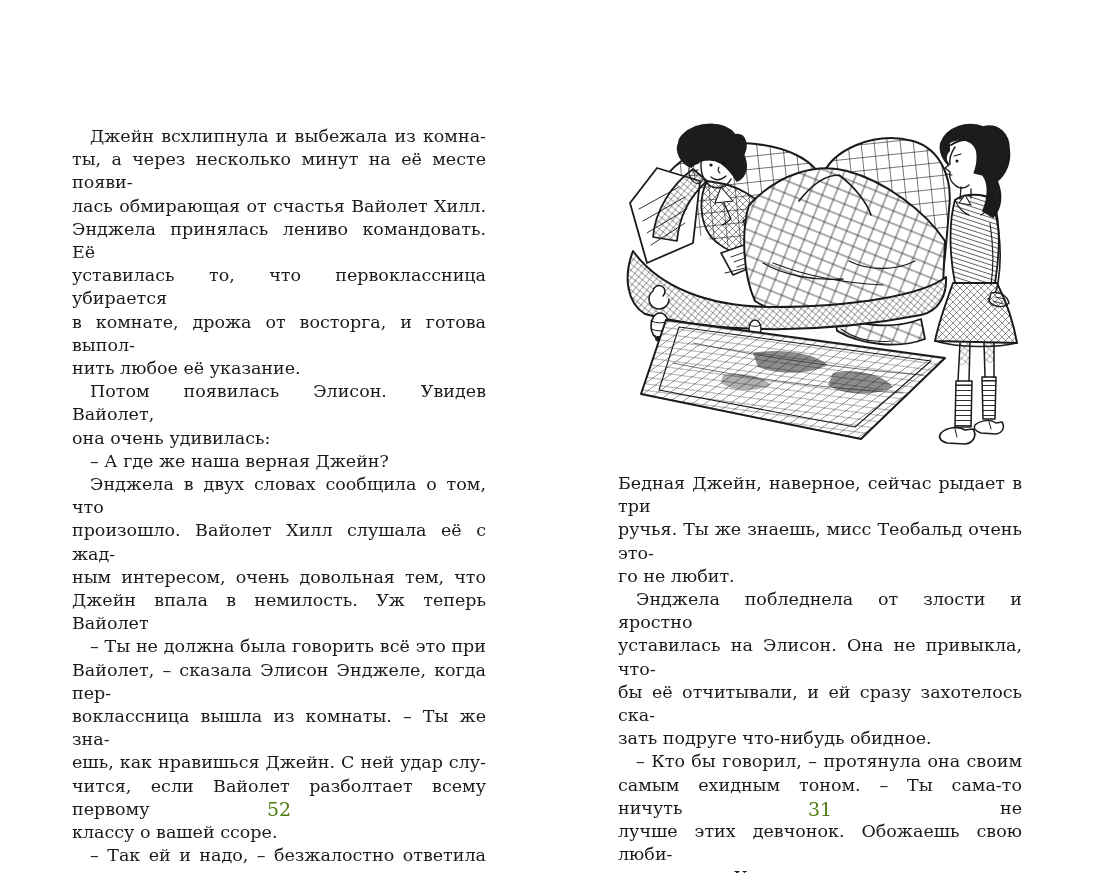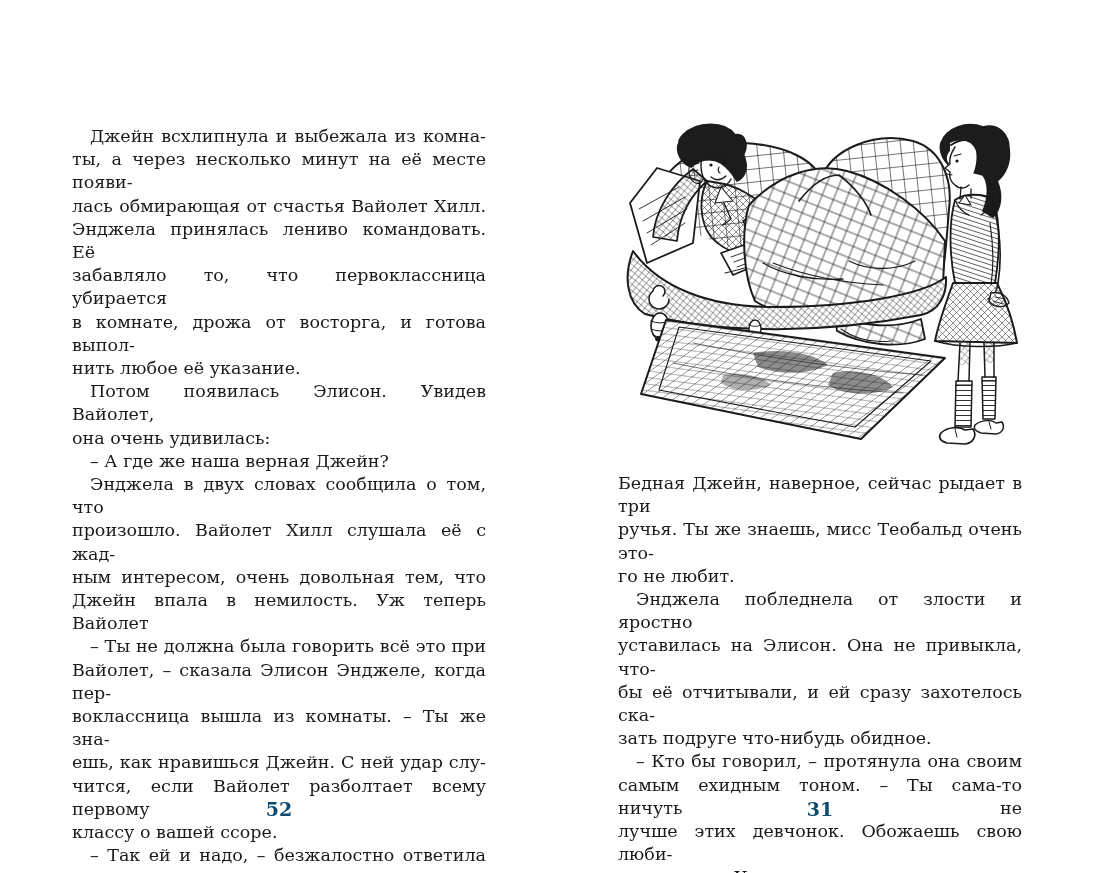--- a/index.html
+++ b/index.html
@@ -22,43 +22,42 @@
   .para{margin:0;padding:0;}
   .line{
     text-align:justify;
     text-align-last:justify;
     white-space:normal;
   }
   .line.last{text-align-last:left;}
   .line.indent{text-indent:18px;}
   .page-number{
     position:absolute;top:772px;
-    font-size:19px;color:#0c4a6e;
+    font-size:19px;color:#4d7c0f;
     text-align:center;
-    font-weight:bold;
   }
   .pn-left{left:72px;width:414px;}
   .pn-right{left:618px;width:404px;}
   .illustration{
     position:absolute;left:603px;top:86px;width:452px;height:352px;
   }
   .illustration svg{display:block;width:100%;height:100%;}
 </style>
 </head>
 <body>
 
 <div class="book">
 
   <div class="text-block tb-left">
       <div class="para">
         <div class="line indent">Джейн всхлипнула и выбежала из комна-</div>
         <div class="line">ты, а через несколько минут на её месте появи-</div>
         <div class="line">лась обмирающая от счастья Вайолет Хилл.</div>
         <div class="line">Энджела принялась лениво командовать. Её</div>
-        <div class="line">забавляло то, что первоклассница убирается</div>
+        <div class="line">уставилась то, что первоклассница убирается</div>
         <div class="line">в комнате, дрожа от восторга, и готова выпол-</div>
         <div class="line last">нить любое её указание.</div>
       </div>
       <div class="para">
         <div class="line indent">Потом появилась Элисон. Увидев Вайолет,</div>
         <div class="line last">она очень удивилась:</div>
       </div>
       <div class="para">
         <div class="line last indent">– А где же наша верная Джейн?</div>
       </div>

